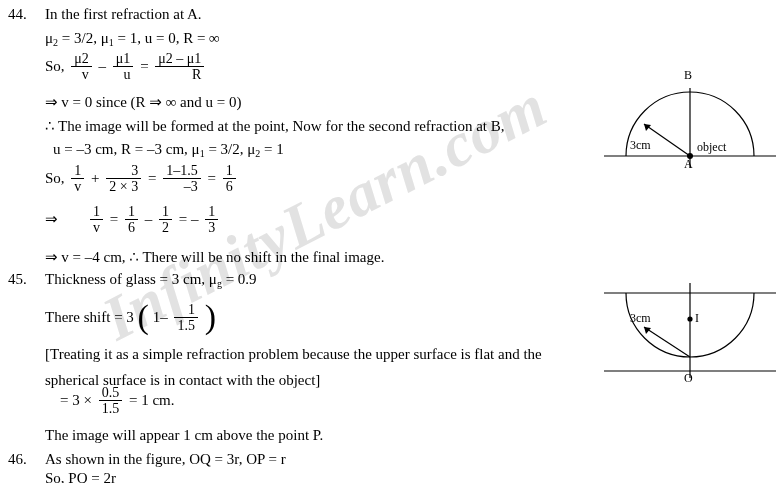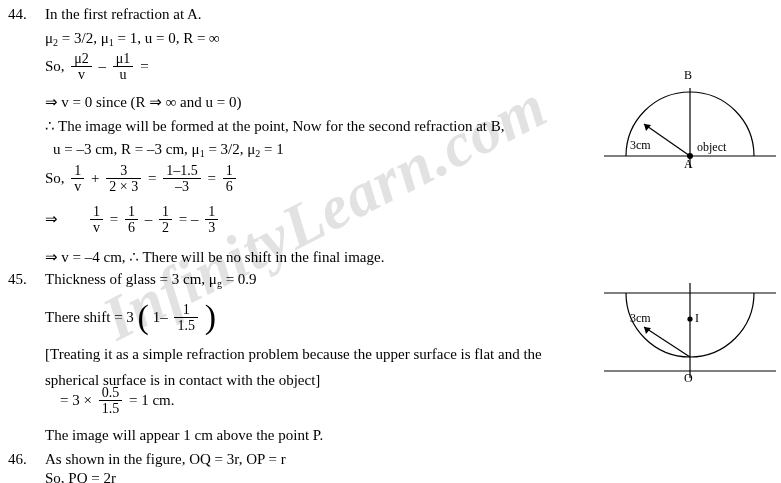--- a/index.html
+++ b/index.html
@@ -51,21 +51,21 @@
     font-size: 15px;
     white-space: nowrap;
   }
   sub {
     font-size: 10px;
     vertical-align: -3px;
   }
   .frac {
     display: inline-block;
     vertical-align: middle;
-    text-align: center;
+    text-align: right;
     margin: 0 3px;
     position: relative;
     top: -1px;
   }
   .frac .n {
     display: block;
     padding: 0 3px;
     font-size: 14px;
     line-height: 15px;
   }
@@ -121,20 +121,24 @@
       <span class="frac">
         <span class="n">μ2</span>
         <span class="d">v</span>
       </span>
       <span>–</span>
       <span class="frac">
         <span class="n">μ1</span>
         <span class="d">u</span>
       </span>
       <span>=</span>
+      <span class="frac">
+        <span class="n">μ2 – μ1</span>
+        <span class="d">R</span>
+      </span>
     </div>
 
     <div class="line" style="left:45px; top:93px;">⇒  v = 0 since (R ⇒ ∞ and u = 0)</div>
 
     <div class="line" style="left:45px; top:117px;">∴ The image will be formed at the point, Now for the second refraction at B,</div>
 
     <div class="line" style="left:45px; top:141px;margin-left:8px;">
       <span>u = –3 cm, R = –3 cm,</span>
       <span><span>μ</span><sub>1</sub></span>
       <span>= 3/2,</span>

